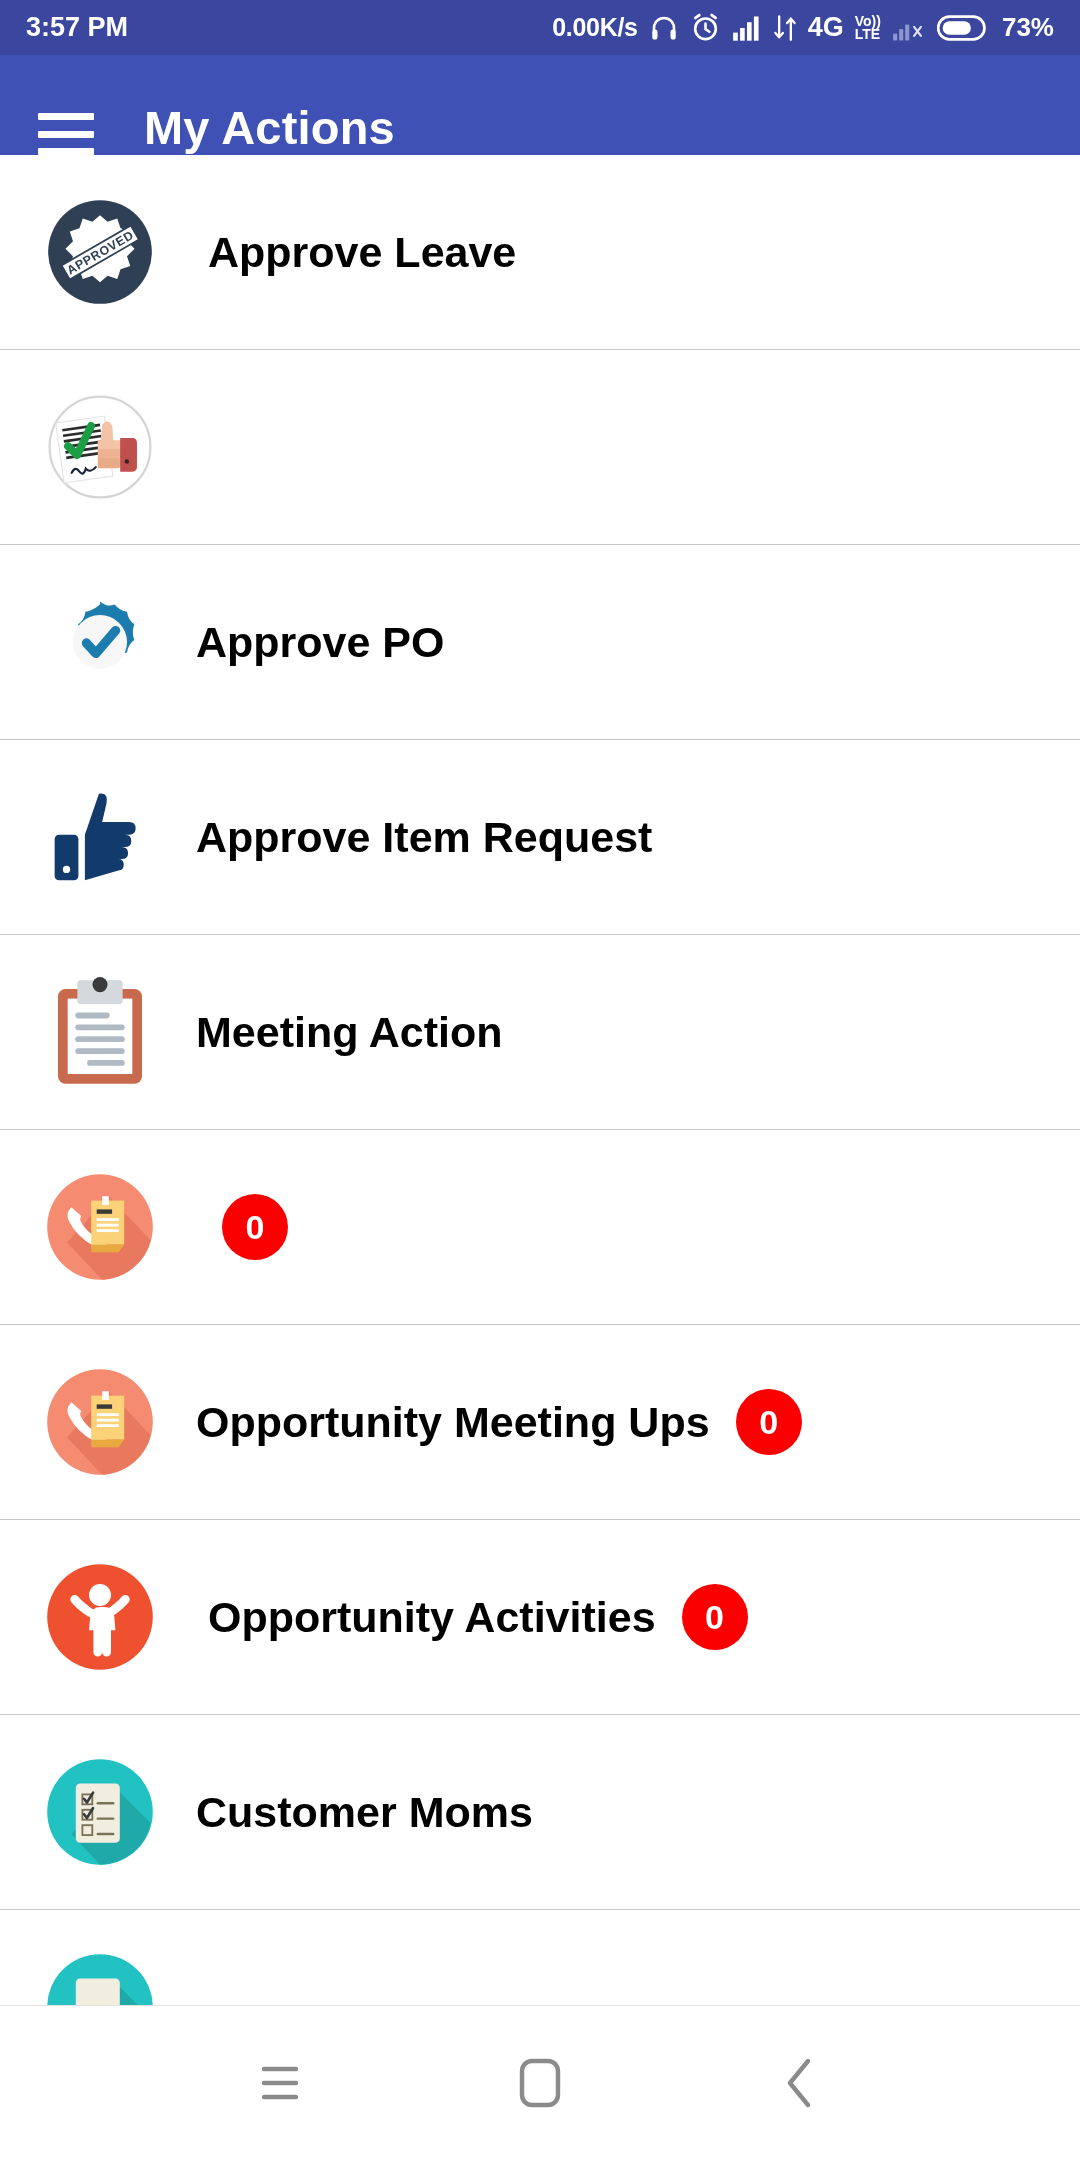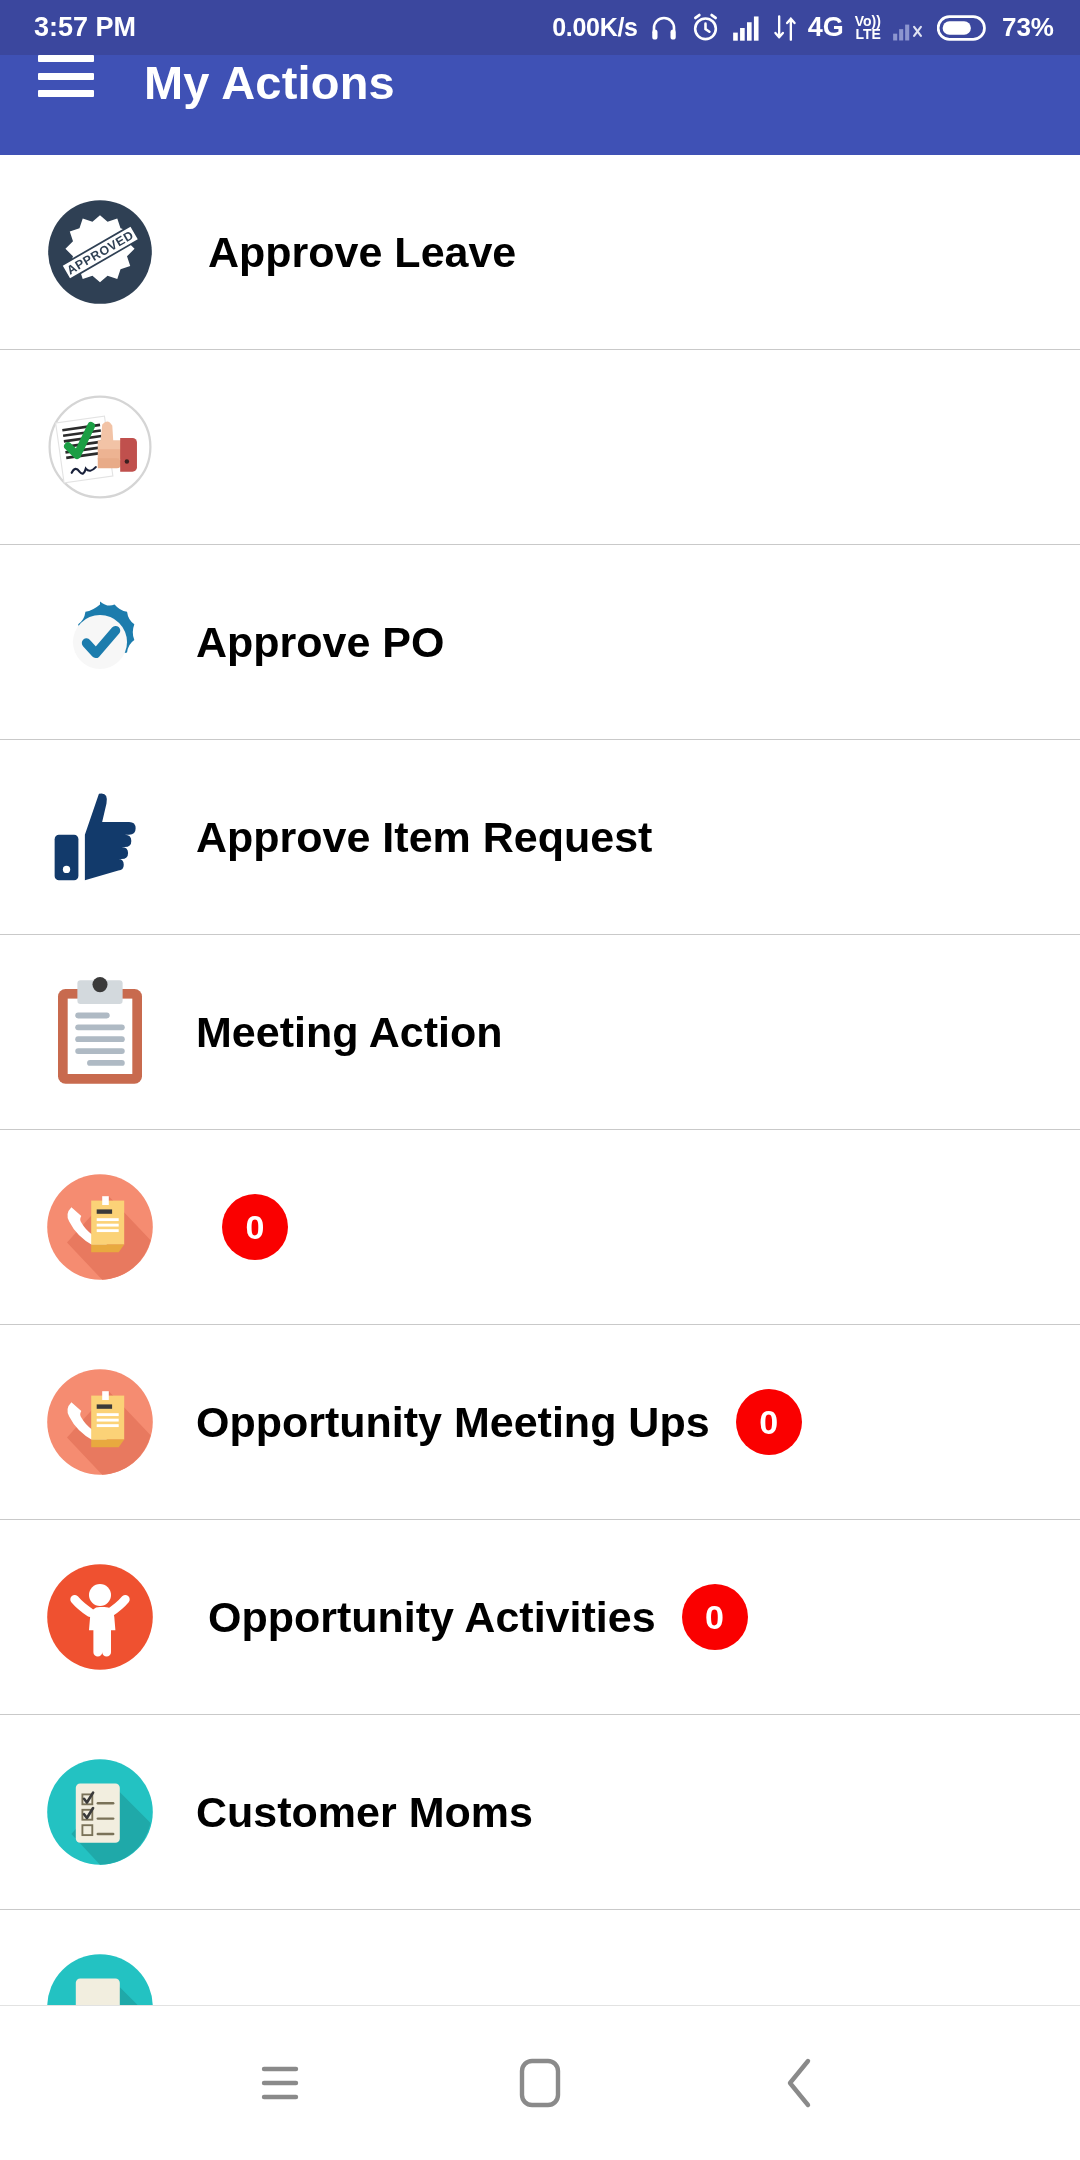--- a/index.html
+++ b/index.html
@@ -10,34 +10,34 @@
     overflow:hidden;
   }
   #screen { width:1080px; height:2160px; position:relative; display:flex; flex-direction:column; }
 
   
   .status-bar {
     height:55px; background:#3B479E; color:#ffffff;
     display:flex; align-items:center; padding:0 26px;
     font-size:27px; font-weight:bold; flex:0 0 55px;
   }
-  .status-left { display:flex; align-items:center;margin-left:8px; }
+  .status-left { display:flex; align-items:center; }
   .status-right { margin-left:auto; display:flex; align-items:center; gap:11px; }
   .net-speed { font-size:25px; font-weight:bold; letter-spacing:-0.3px; }
   .sb-icon { display:flex; align-items:center; justify-content:center; }
   .sb-icon svg { display:block; }
   .lte-stack {
-    display:flex; flex-direction:column; align-items:flex-end;
+    display:flex; flex-direction:column; align-items:flex-start;
     line-height:0.92; font-size:14px; font-weight:bold;
   }
   .battery-pct { font-size:26px; font-weight:bold; margin-left:2px; }
 
   
   .app-bar {
-    height:100px; background:#3F51B5; display:flex; align-items:flex-start;
+    height:100px; background:#3F51B5; display:flex; align-items:flex-end;
     padding:0 0 0 38px; flex:0 0 100px;
   }
   .hamburger { width:56px; height:42px; display:flex; flex-direction:column;
     justify-content:space-between; cursor:pointer; }
   .hamburger span { display:block; height:7px; background:#ffffff; border-radius:1px; }
   .app-title { color:#ffffff; font-size:47px; font-weight:bold; margin-left:50px;
     letter-spacing:0.2px; }
 
   
   .list { flex:1 1 auto; overflow:hidden; background:#ffffff; position:relative; }

